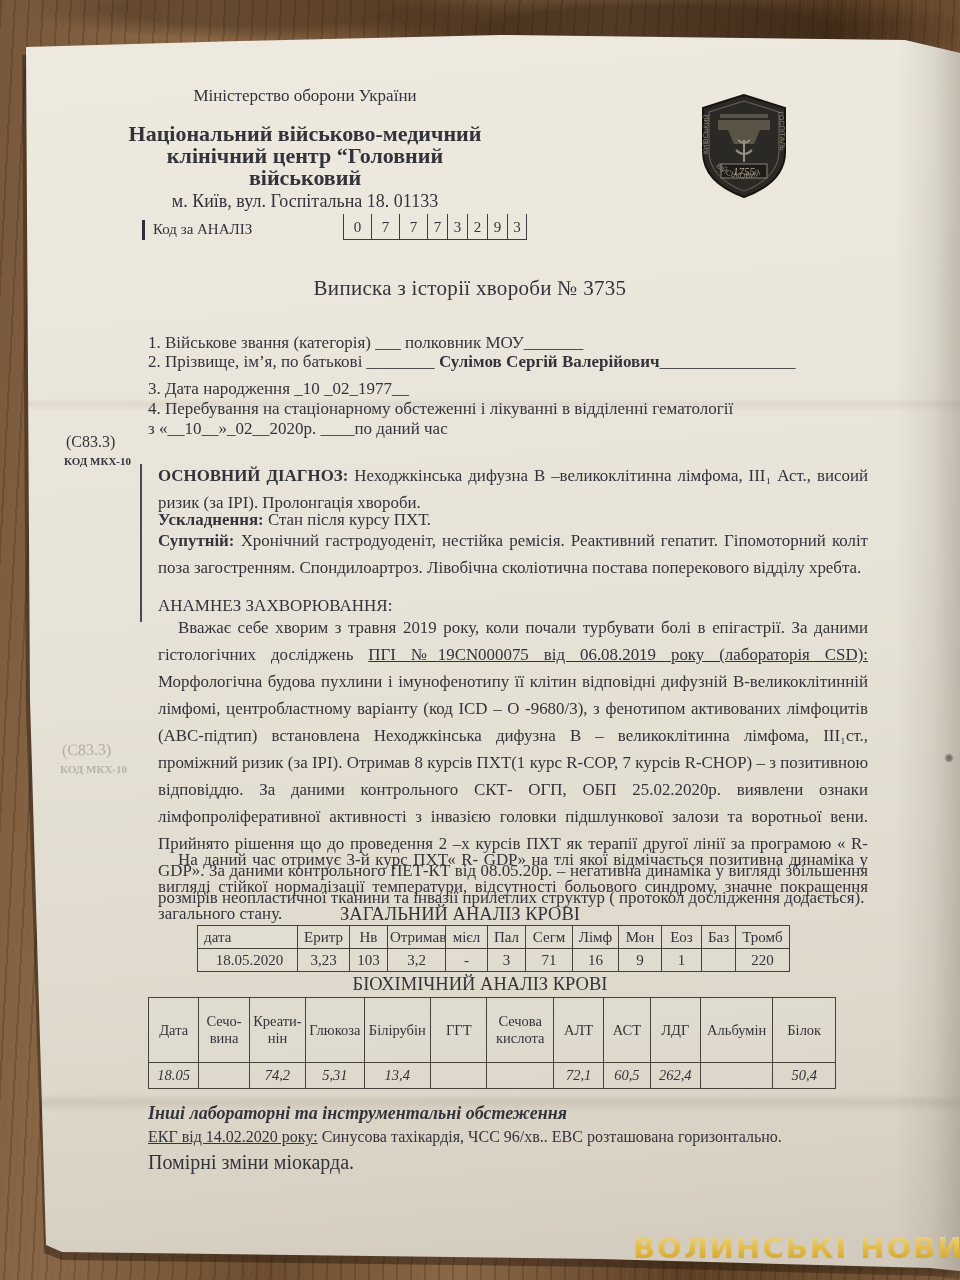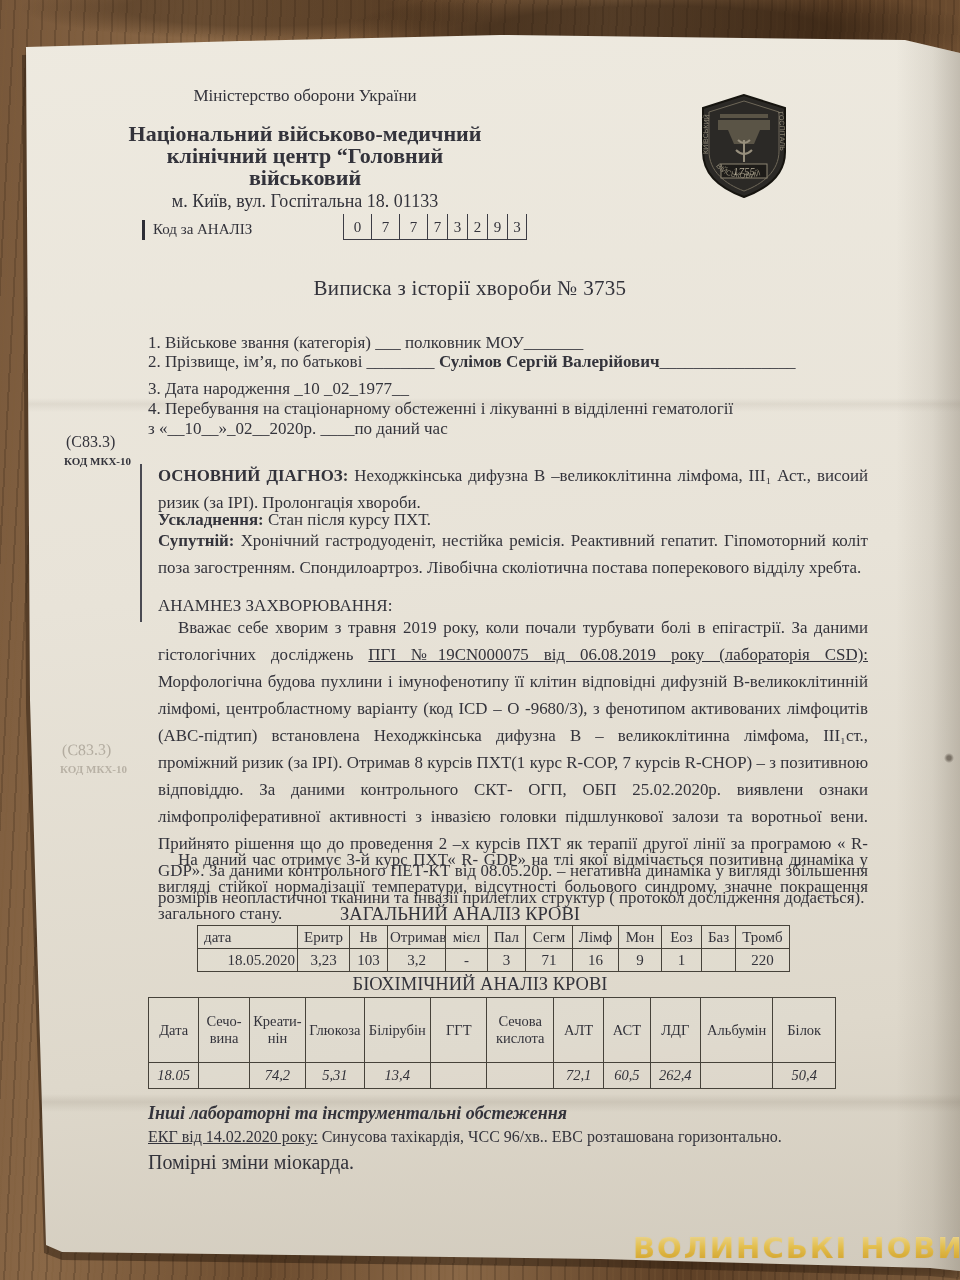--- a/index.html
+++ b/index.html
@@ -72,21 +72,21 @@
   
   .tbl-title1{left:150px;top:904px;width:620px;font-size:18.5px;}
   .tbl-title2{left:150px;top:974px;width:660px;font-size:18.5px;}
   table.doc{border-collapse:collapse;table-layout:fixed;background:rgba(255,255,255,.06);}
   table.doc th,table.doc td{border:1.4px solid #46423a;color:#33333b;overflow:hidden;
     font-weight:normal;white-space:pre-line;padding:0 2px;}
   #cbc{left:197px;top:925px;width:592px;font-size:15px;}
   #cbc th{height:22px;text-align:center;}
   #cbc td{height:22px;text-align:center;}
   #cbc th:first-child{text-align:left;padding-left:6px;}
-  #cbc td:first-child{text-align:right;padding-left:6px;}
+  #cbc td:first-child{text-align:center;padding-left:6px;}
   #bio{left:148px;top:997px;width:688px;font-size:14.5px;}
   #bio th{height:64px;text-align:center;vertical-align:middle;}
   #bio td{height:25px;text-align:center;vertical-align:middle;font-style:italic;}
   
   .other-h{left:148px;top:1103px;font-size:18px;font-weight:bold;font-style:italic;}
   .ekg1{left:148px;top:1128px;width:740px;font-size:16px;}
   .ekg2{left:148px;top:1151px;width:500px;font-size:20px;}
   
   .emblem{left:694px;top:92px;width:100px;height:108px;}
   

